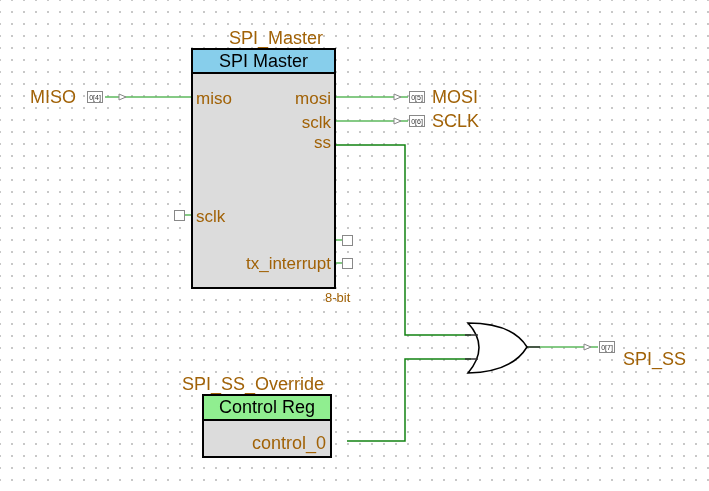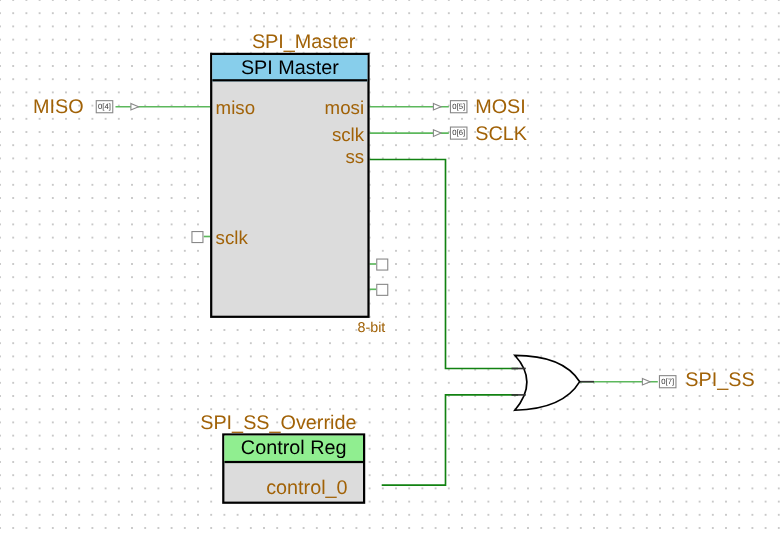--- a/index.html
+++ b/index.html
@@ -64,34 +64,35 @@
 
 <span class="lbl big" style="left:30px;top:88px;">MISO</span>
 <div class="portbox" style="left:87px;top:91px;">0[4]</div>
 
 <div class="portbox" style="left:409px;top:91px;">0[5]</div>
 <span class="lbl big" style="left:432px;top:88px;">MOSI</span>
 <div class="portbox" style="left:409px;top:115px;">0[6]</div>
 <span class="lbl big" style="left:432px;top:112px;">SCLK</span>
 
 <div class="portbox" style="left:599px;top:341px;">0[7]</div>
-<span class="lbl big" style="left:623px;top:336px;text-align:center;">SPI_SS</span>
+<span class="lbl big" style="left:623px;top:350px;text-align:center;">SPI_SS</span>
 
 <span class="lbl big" style="left:229px;top:29px;">SPI_Master</span>
 <div class="comp" style="left:191px;top:48px;width:145px;height:241px;">
   <div class="hdr" style="background:#87ceeb;height:24px;text-align:center;">SPI Master</div>
   <span class="lbl pin" style="left:3px;top:40px;">miso</span>
   <span class="lbl pin" style="right:3px;top:40px;">mosi</span>
   <span class="lbl pin" style="right:3px;top:64px;">sclk</span>
   <span class="lbl pin" style="right:3px;top:84px;">ss</span>
   <span class="lbl pin" style="left:3px;top:158px;">sclk</span>
+  <span class="lbl pin" style="right:3px;top:205px;">tx_interrupt</span>
 </div>
 <span class="lbl small" style="left:301px;top:291px;margin-left:24px;">8-bit</span>
 
 <div class="term" style="left:174px;top:210px;"></div>
 <div class="term" style="left:342px;top:235px;"></div>
 <div class="term" style="left:342px;top:258px;"></div>
 
 <span class="lbl big" style="left:182px;top:375px;">SPI_SS_Override</span>
 <div class="comp" style="left:202px;top:394px;width:130px;height:64px;">
   <div class="hdr" style="background:#90ee90;height:25px;">Control Reg</div>
-  <span class="lbl pin" style="right:14px;top:38px;font-size:18px;">control_0</span>
+  <span class="lbl pin" style="right:4px;top:38px;font-size:18px;">control_0</span>
 </div>
 
 </body></html>

